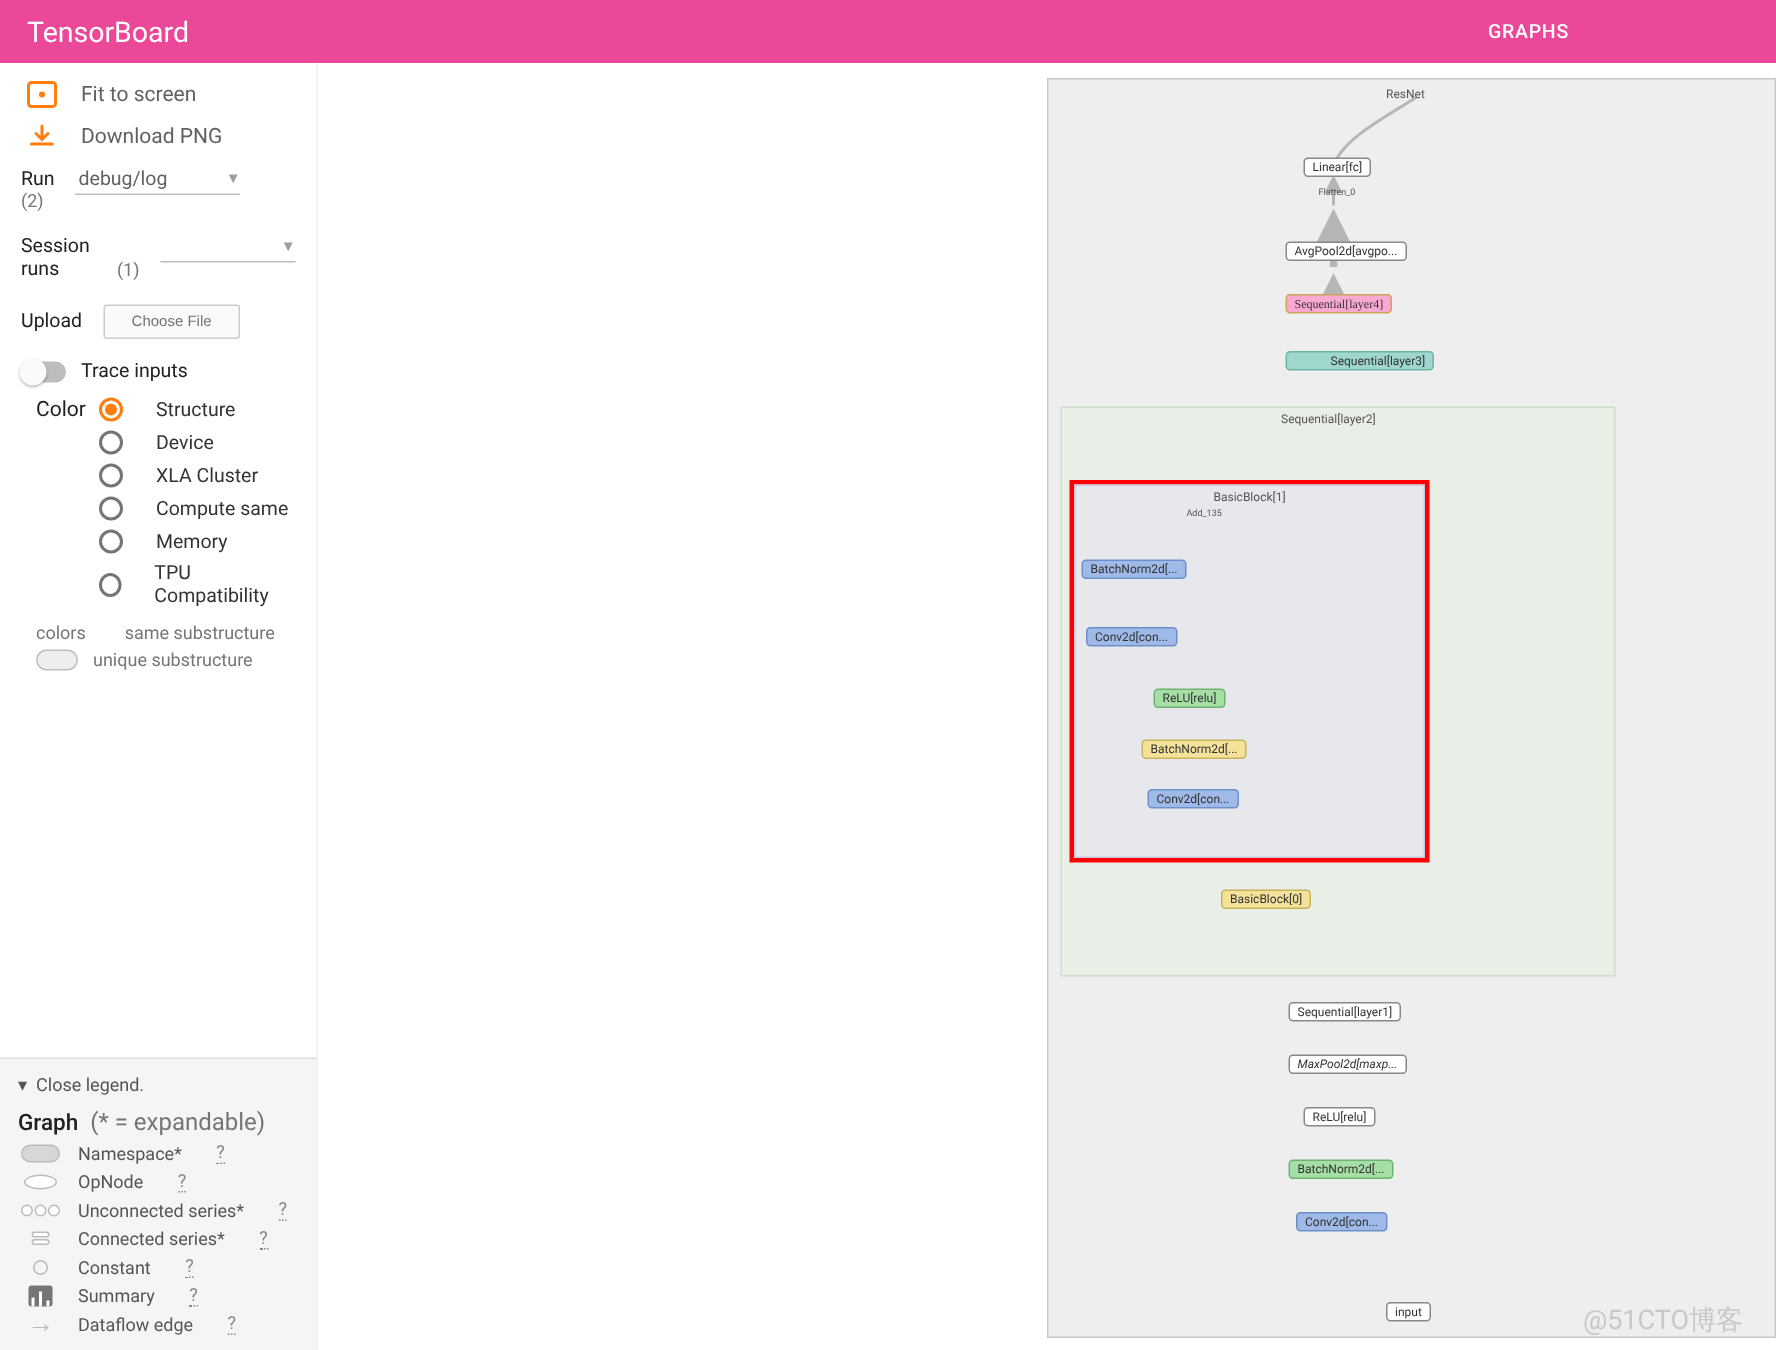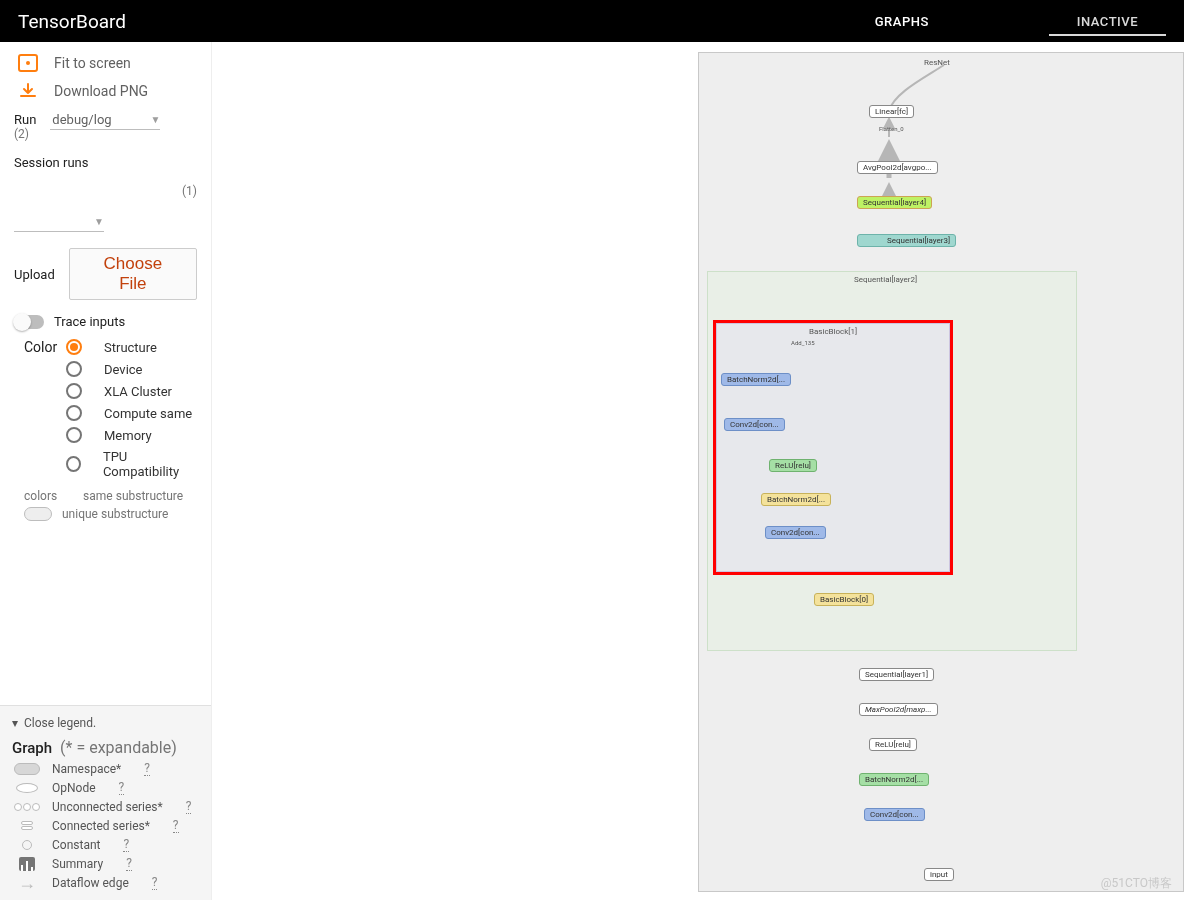--- a/index.html
+++ b/index.html
@@ -1,34 +1,34 @@
 <!DOCTYPE html>
 <html><head>
 <meta charset="utf-8">
 <style>
   * { box-sizing: border-box; margin: 0; padding: 0; }
   body { font-family: Roboto, "Helvetica Neue", Arial, sans-serif; font-size: 13px; color: #333; background: #fff; width: 1184px; height: 900px; overflow: hidden; position: relative; }
-  .header { background: #000000; height: 42px; display: flex; align-items: center; padding: 0 18px; color: #fff; }
+  .header { background: #ec4899; height: 42px; display: flex; align-items: center; padding: 0 18px; color: #fff; }
   .header-title { font-size: 19px; font-weight: 400; flex: 0 0 auto; }
   .header-spacer { flex: 1; }
   .header-tabs { display: flex; gap: 0; height: 100%; align-items: stretch; }
   .header-tab { display: flex; align-items: center; padding: 0 120px; font-size: 13px; letter-spacing: 0.5px; font-weight: 500; cursor: pointer; position: relative; }
   .header-tab.inactive { opacity: 0.85; padding: 0 28px; }
   .inactive-underline { position: absolute; left: 0; right: 0; bottom: 6px; height: 2px; background: #fff; }
   .columns { display: flex; height: calc(900px - 42px); }
   .sidebar { width: 212px; border-right: 1px solid #eee; display: flex; flex-direction: column; }
   .side-top { padding: 12px 14px 8px 14px; }
   .side-row { display: flex; align-items: center; gap: 12px; margin-bottom: 10px; color: #616161; font-size: 14px; }
   .side-row .icon { width: 28px; display: flex; justify-content: center; color: #ff7e0f; }
   .side-label { flex: 0 0 auto; font-size: 13px; color: #212121; }
   .selectish { border: none; border-bottom: 1px solid #bdbdbd; font-size: 13px; color: #616161; padding: 2px 18px 2px 2px; background: transparent; position: relative; display:inline-flex; align-items:center; gap:4px;}
   .selectish .caret { position: absolute; right: 0; top: 4px; font-size: 10px; color: #9e9e9e; }
   .runrow { display:flex; align-items:baseline; gap:14px; margin-top:8px;}
   .runcount { color:#757575; font-size:12px;}
-  .upload-btn { border: 1px solid #ccc; background: #fafafa; font-size: 17px; padding: 5px 18px; color:#c2410c; border-radius:2px;}
+  .upload-btn { border: 1px solid #ccc; background: #fafafa; font-size: 10px; padding: 5px 18px; color:#737373; border-radius:2px;}
   .toggle-row { display:flex; align-items:center; gap:10px; margin:14px 0 10px 0;}
   .toggle { width: 30px; height: 14px; background:#bdbdbd; border-radius:10px; position:relative;}
   .toggle::after { content:""; position:absolute; left:-1px; top:-2px; width:18px; height:18px; border-radius:50%; background:#fafafa; box-shadow:0 1px 2px rgba(0,0,0,.3);}
   .radio-group { margin-left: 0; }
   .radio-row { display:flex; align-items:center; gap:22px; margin:6px 0; font-size:13px; color:#333; padding-left: 52px; position:relative;}
   .color-label { position:absolute; left:10px; font-size:14px; color:#212121;}
   .radio { width:16px; height:16px; border:2px solid #757575; border-radius:50%; display:inline-flex; align-items:center; justify-content:center;}
   .radio.selected { border-color:#ff7e0f;}
   .radio.selected::after { content:""; width:8px; height:8px; background:#ff7e0f; border-radius:50%;}
   .colors-key { margin-top:10px; font-size:12px; color:#757575; padding-left:10px;}
@@ -52,41 +52,37 @@
   .df-shape{color:#bbb;font-size:18px;line-height:10px;}
   .qmark{color:#888;border-bottom:1px dotted #888;}
   
   .canvas-wrap { flex:1; position:relative; display:flex; justify-content:flex-end; padding-top:10px;}
   .graph-box { width:486px; height:840px; background:#eee; border:1px solid #c8c8c8; position:relative; overflow:hidden;}
   .node { position:absolute; font-size:8px; color:#333; border:1px solid #888; border-radius:3px; padding:1px 5px; background:#fff; white-space:nowrap;}
   .node.cap{background:#fff;}
   .node.blue{background:#9fb9e8;border-color:#6d8fc7;}
   .node.green{background:#a5dfa5;border-color:#6fb26f;}
   .node.yellow{background:#f4e29b;border-color:#c8b25a;}
-  .node.orange{background:#bef264;border-color:#cda354;}
+  .node.orange{background:#f9a8d4;border-color:#cda354;font-family:Liberation Serif, serif;}
   .node.teal{background:#9fd7cf;border-color:#6db3aa;padding-left:29px;}
   .label{position:absolute;font-size:8px;color:#555;}
   .groupbox{position:absolute;border:1px solid #cde0c9;background:rgba(230,240,225,0.55);}
   .highlight{position:absolute;border:3px solid red;}
   .innerbox{position:absolute;background:rgba(230,225,240,0.55);border:1px solid #cdc5e0;}
   svg.edges{position:absolute;inset:0;}
-  .watermark{position:absolute;right:12px;bottom:8px;color:#c8c8c8;font-size:12px;}
+  .watermark{position:absolute;right:22px;bottom:8px;color:#c8c8c8;font-size:18px;}
 </style>
 </head>
 <body>
 
 <div class="header">
   <div class="header-title">TensorBoard</div>
   <div class="header-spacer"></div>
   <div class="header-tabs">
     <div class="header-tab">GRAPHS</div>
-    <div class="header-tab inactive">
-      <span>INACTIVE</span>
-      <div class="inactive-underline"></div>
-    </div>
   </div>
 </div>
 
 <div class="columns">
 
   <div class="sidebar">
     <div class="side-top">
       <div class="side-row">
         <span class="icon">
           <svg width="20" height="18" viewBox="0 0 20 18">
@@ -109,21 +105,21 @@
         <div>
           <div class="side-label">Run</div>
           <div class="runcount">(2)</div>
         </div>
         <div class="selectish" style="min-width:110px;">
           <span>debug/log</span>
           <span class="caret">▼</span>
         </div>
       </div>
 
-      <div class="runrow" style="margin-top:14px;flex-direction:column;">
+      <div class="runrow" style="margin-top:14px;">
         <div>
           <div class="side-label">Session runs</div>
         </div>
         <div class="runcount" style="align-self:flex-end;">(1)</div>
         <div class="selectish" style="min-width:90px;">
           <span>&nbsp;</span>
             <span class="caret">▼</span>
         </div>
       </div>
 

